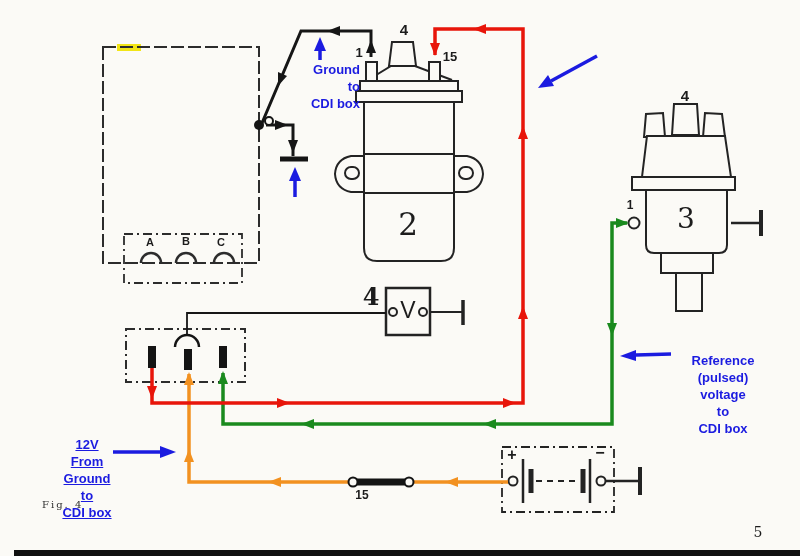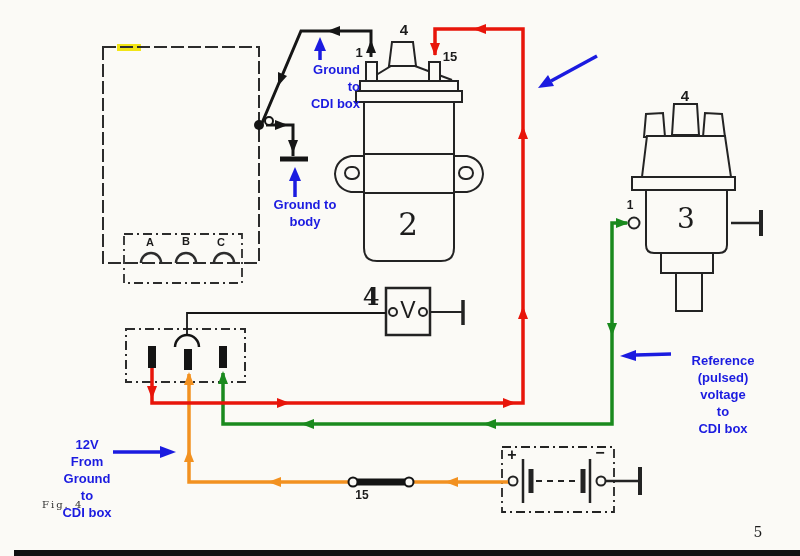--- a/index.html
+++ b/index.html
@@ -188,35 +188,31 @@
 
   <span class="lbl serif" style="left:758px;top:524px;font-size:14px;">5</span>
   <span class="lbl-left serif" style="left:18px;top:499px;font-size:10px;letter-spacing:2px;margin-left:24px;">Fig. 4</span>
 
   <div class="note" style="left:288px;top:61px;width:72px;text-align:right;">
     <div>Ground</div>
     <div>to</div>
     <div>CDI box</div>
   </div>
 
-  <div class="note" style="left:268px;top:196px;width:74px;">
-    <div>Ground to</div>
-    <div>body</div>
-  </div>
 
 
   <div class="note" style="left:682px;top:352px;width:82px;">
     <div>Reference</div>
     <div>(pulsed)</div>
     <div>voltage</div>
     <div>to</div>
     <div>CDI box</div>
   </div>
 
-  <div class="note" style="left:47px;top:436px;width:80px;">
+  <div class="note" style="left:47px;top:436px;width:80px;text-decoration:underline;">
     <div>12V</div>
     <div>From</div>
     <div>Ground</div>
     <div>to</div>
     <div>CDI box</div>
   </div>
 
 </div>
 
 </body></html>

